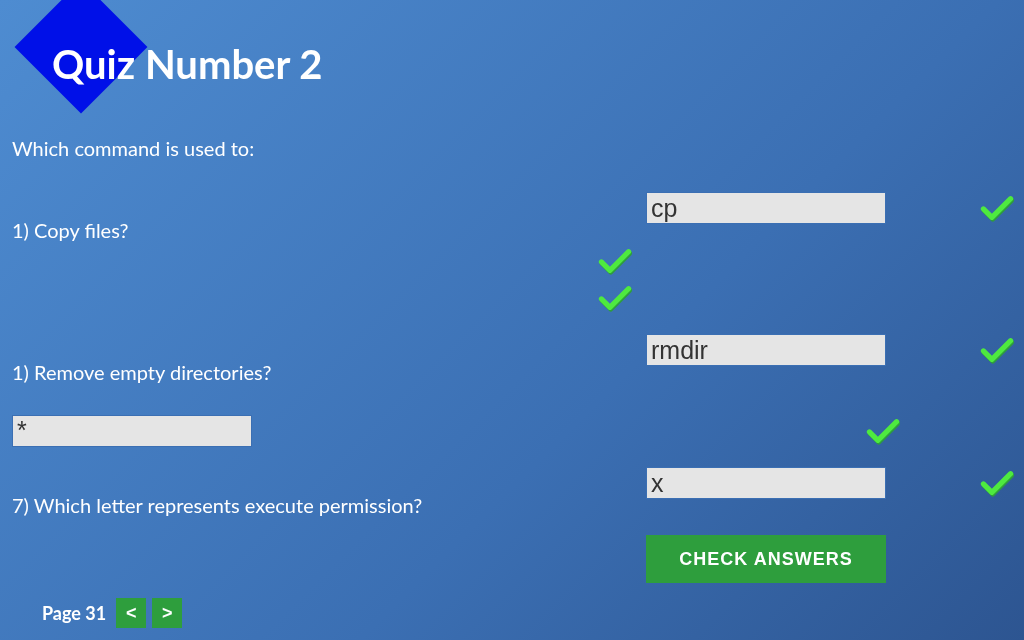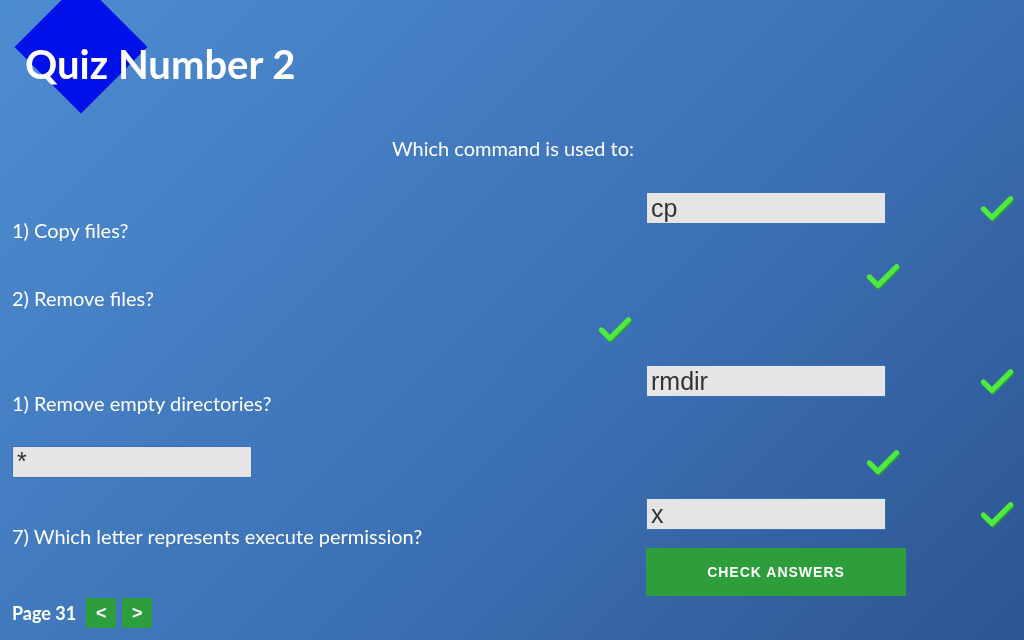--- a/index.html
+++ b/index.html
@@ -20,31 +20,30 @@
     position: absolute;
     left: 22px;
     top: -10px;
     width: 94px;
     height: 94px;
     background: #0010e8;
     transform: rotate(45deg);
   }
   .title {
     position: absolute;
-    left: 13px;
+    left: 40px;
     top: 30px;
     font-size: 40px;
     font-weight: 700;
     color: #fff;
     white-space: nowrap;
   }
   .prompt {
     font-size: 20px;
     margin-bottom: 14px;
-    text-align: center;
   }
   .row {
     display: grid;
     grid-template-columns: 620px 254px 1fr;
     align-items: center;
     column-gap: 14px;
     min-height: 37px;
   }
   .qtext { font-size: 20px; margin-top: 44px; }
   .answer-input {
@@ -54,40 +53,41 @@
     background: #e5e5e5;
     color: #333;
     font-size: 25px;
     padding: 0 4px;
     font-family: Liberation Sans, sans-serif;
   }
   .mark { display: flex; justify-content: flex-end; padding-right: 0px; }
   .check-btn {
     grid-column: 2 / 3;
     justify-self: start;
-    width: 260px;
+    width: 240px;
     height: 48px;
     background: #2e9e3d;
     border: none;
     color: #fff;
-    font-size: 14px;
+    font-size: 18px;
     font-weight: 700;
     letter-spacing: 1px;
     cursor: pointer;
+    margin-top: 18px;
   }
   .group2 { margin-top: 28px; }
   .footer {
     position: absolute;
     left: 12px;
     bottom: 12px;
     display: flex;
     align-items: center;
     gap: 6px;
   }
-  .page-label { font-size: 18px; font-weight: 700; margin-right: 4px; }
+  .page-label { font-size: 18px; font-weight: 700; margin-right: 4px; margin-left: 30px; }
   .nav-btn {
     width: 30px;
     height: 30px;
     background: #2e9e3d;
     border: none;
     color: #fff;
     font-size: 18px;
     font-weight: 700;
     cursor: pointer;
     display: flex;
@@ -119,21 +119,20 @@
     <div class="qtext">1) Copy files?</div>
     <input class="answer-input" value="cp" style="">
     <div class="mark">
       <svg class="tick" viewBox="0 0 40 34">
           <path class="shadow" d="M4 18 L14 28 L36 6"></path>
           <path d="M4 18 L14 28 L36 6"></path>
         </svg>
     </div>
   </div>
   <div class="row">
-    <div class="qtext">2) Remove files?</div>
     <div class="mark">
       <svg class="tick" viewBox="0 0 40 34">
           <path class="shadow" d="M4 18 L14 28 L36 6"></path>
           <path d="M4 18 L14 28 L36 6"></path>
         </svg>
     </div>
   </div>
   <div class="row">
     <div class="mark">
       <svg class="tick" viewBox="0 0 40 34">

